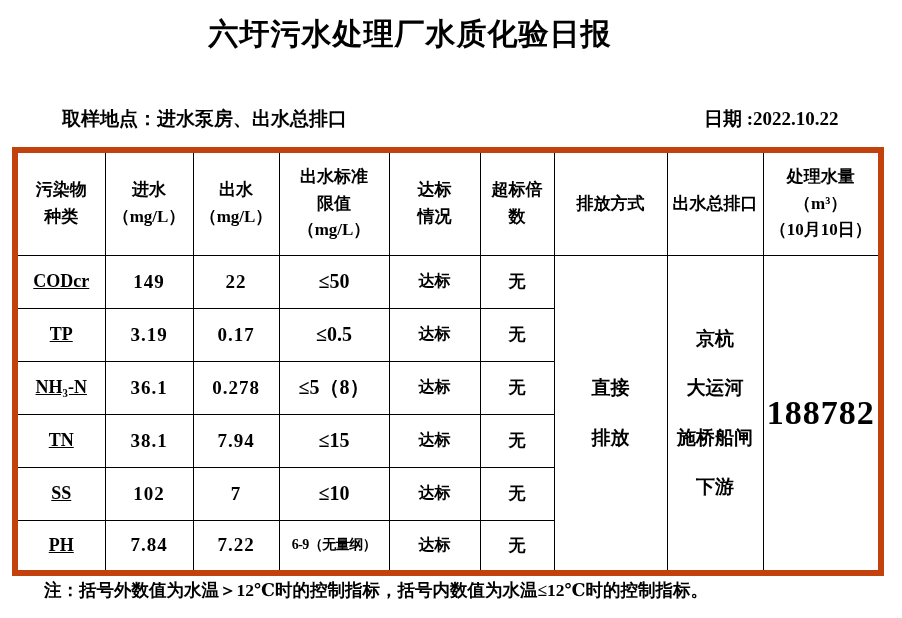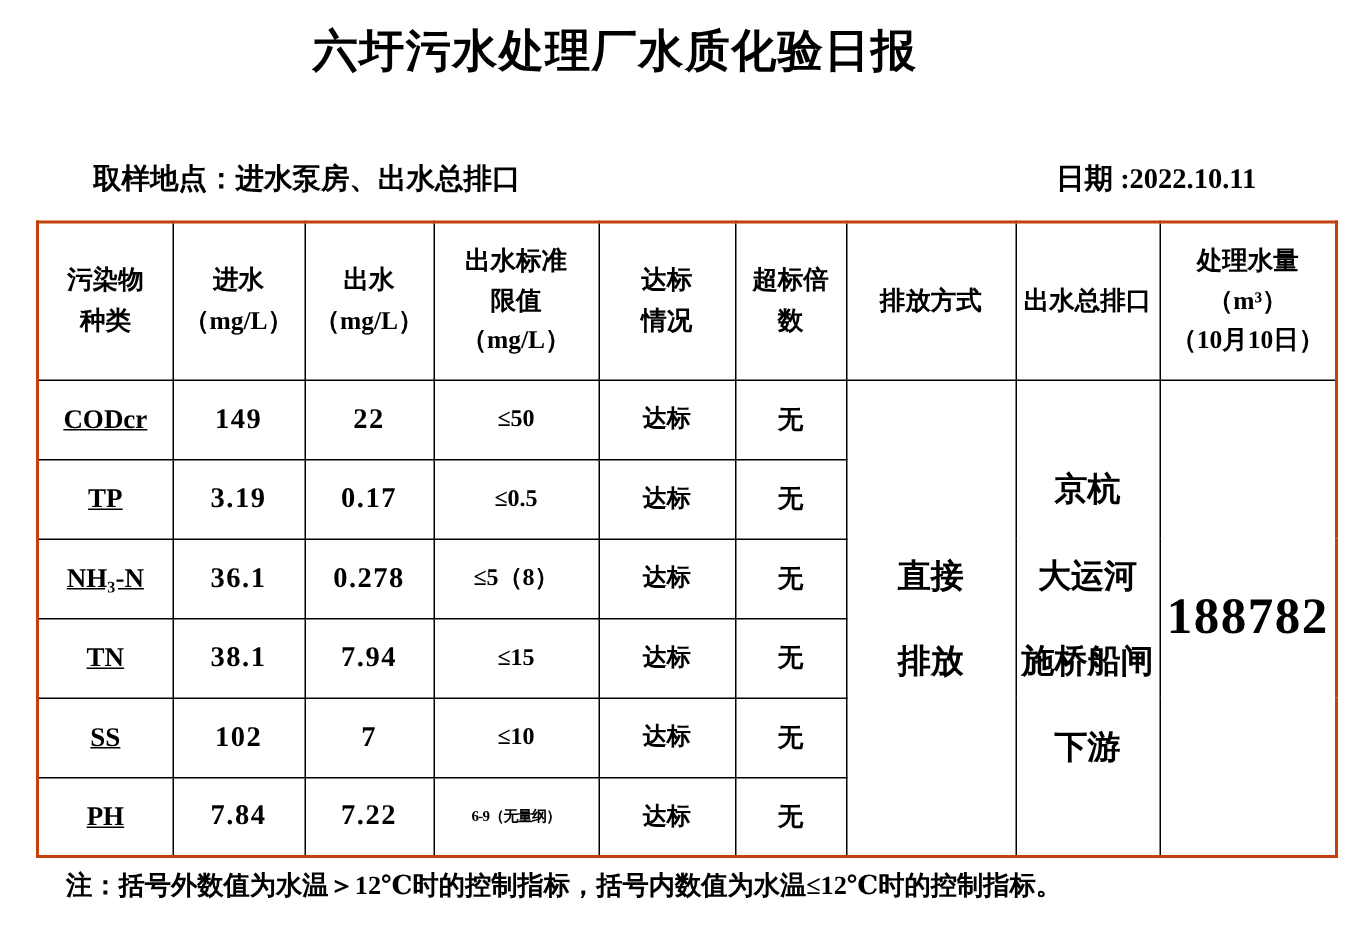--- a/index.html
+++ b/index.html
@@ -20,67 +20,67 @@
     text-align: center;
     font-size: 30px;
     font-weight: bold;
     letter-spacing: 1px;
   }
   .meta-row { position: absolute; top: 106px; left: 0; width: 838px; height: 28px; font-weight: bold; margin-left: 32px; }
   .sampling { position: absolute; left: 30px; top: 0; font-size: 19px; }
   .report-date { position: absolute; left: 672px; top: 0; font-size: 19px; }
   table.report {
     position: absolute;
-    left: 24px;
+    left: 12px;
     top: 147px;
     border-collapse: collapse;
     table-layout: fixed;
     width: 866px;
-    border: 2px solid #c2410c;
+    border: 6px solid #c2410c;
   }
   table.report th, table.report td {
     border: 1px solid #000;
     text-align: center;
     vertical-align: middle;
     padding: 0 2px;
     white-space: pre-line;
     font-weight: bold;
     overflow: hidden;
   }
   tr.header-row { height: 105px; }
   tr.header-row th { font-size: 17px; line-height: 1.55; font-weight: bold; }
   tr.data-row { height: 53px; }
   td.c-pollutant { font-size: 18px; text-decoration: underline; }
   td.c-num { font-size: 19px; letter-spacing: 1px; }
-  td.c-limit { font-size: 16px; }
-  tr.data-row:last-child td.c-limit { font-size: 10px; letter-spacing: -0.5px; }
+  td.c-limit { font-size: 20px; }
+  tr.data-row:last-child td.c-limit { font-size: 14px; letter-spacing: -0.5px; }
   td.c-compliance { font-size: 16px; }
   td.c-exceed { font-size: 17px; }
-  td.c-mode, td.c-dest { font-size: 22px; line-height: 2.6; }
+  td.c-mode, td.c-dest { font-size: 19px; line-height: 2.6; }
   td.c-volume { font-size: 34px; font-weight: normal; letter-spacing: 1px; margin-top: 48px; }
   .footnote {
     position: absolute;
     left: 14px;
     top: 578px;
     width: 880px;
     font-size: 17.5px;
     font-weight: bold;
     margin-left: 30px;
   }
 </style>
 </head>
 <body>
 
 <div class="page">
 
   <div class="title">六圩污水处理厂水质化验日报</div>
 
   <div class="meta-row">
     <span class="sampling">取样地点：进水泵房、出水总排口</span>
-    <span class="report-date">日期 :2022.10.11</span>
+    <span class="report-date">日期 :2022.10.22</span>
   </div>
 
   <table class="report">
     <colgroup>
       <col style="width:90px">
         <col style="width:88px">
         <col style="width:86px">
       <col style="width:110px">
         <col style="width:91px">
         <col style="width:74px">

